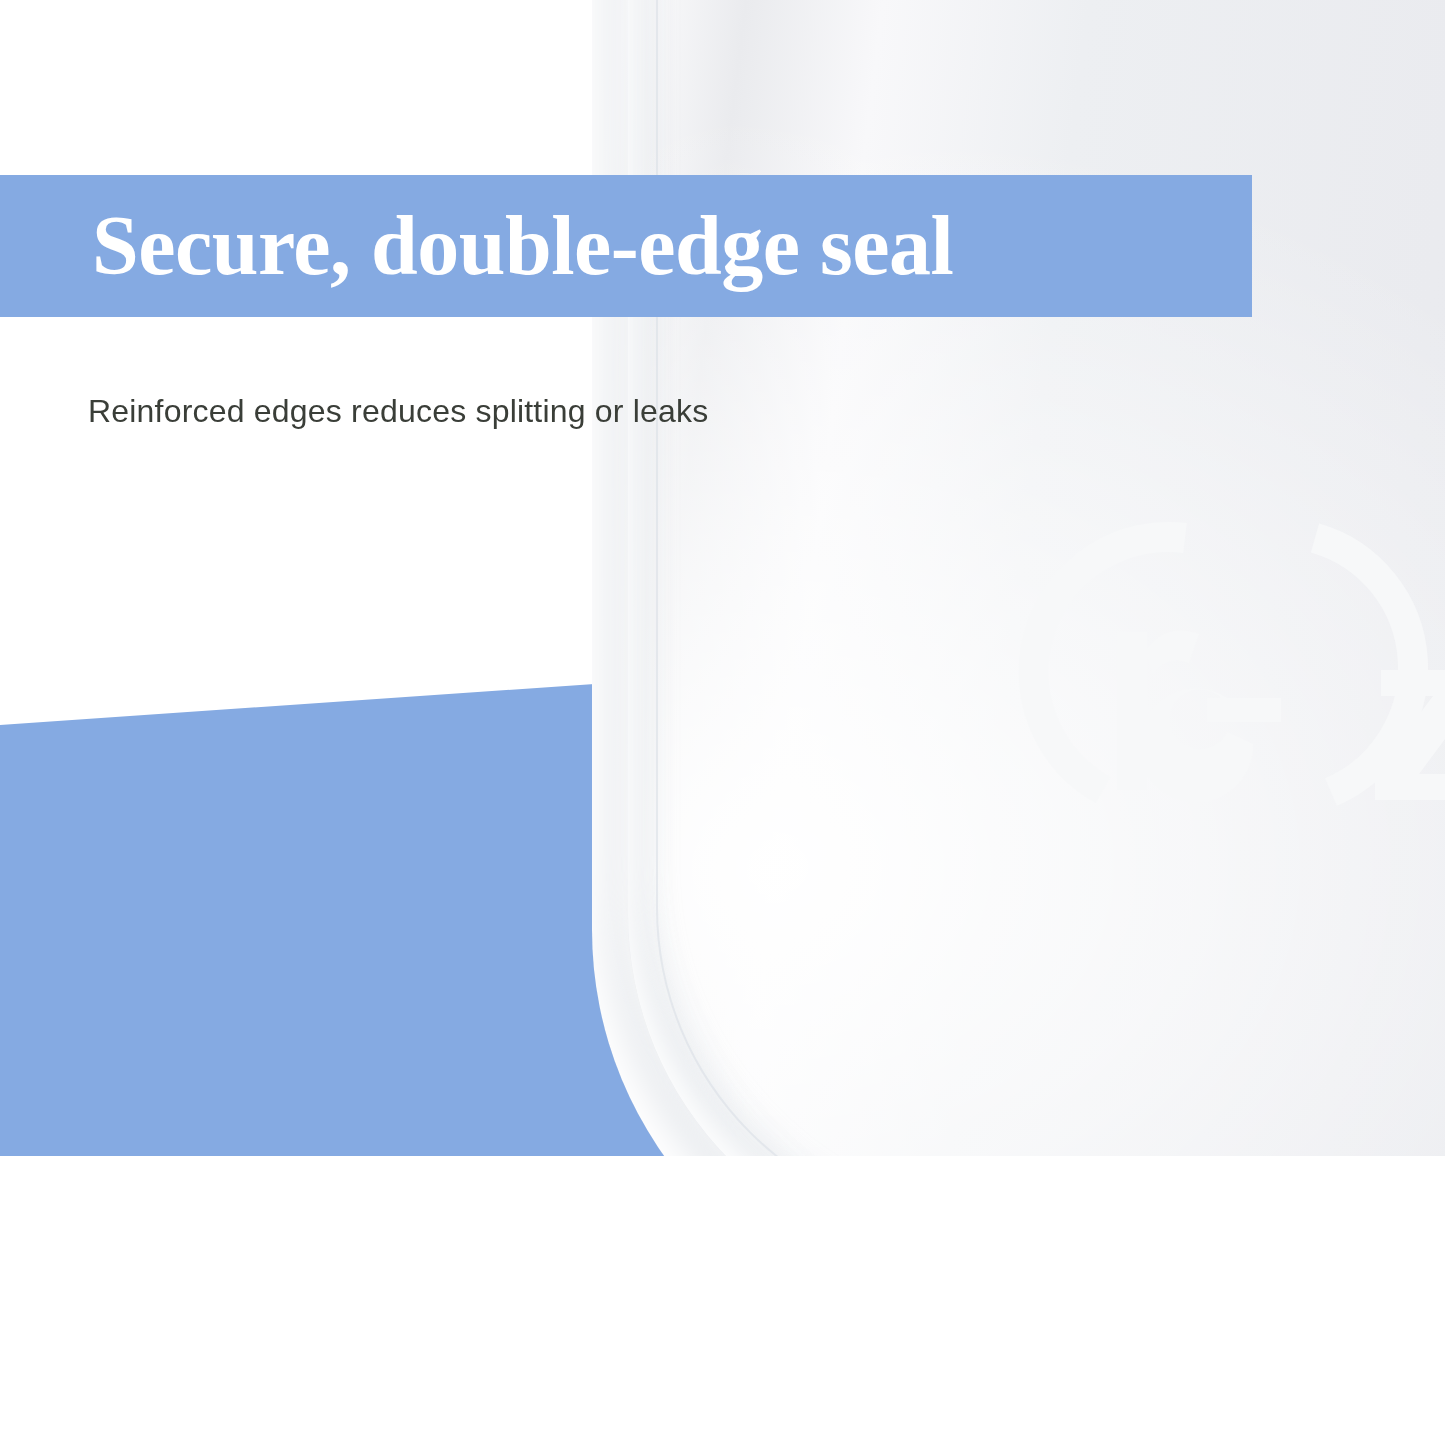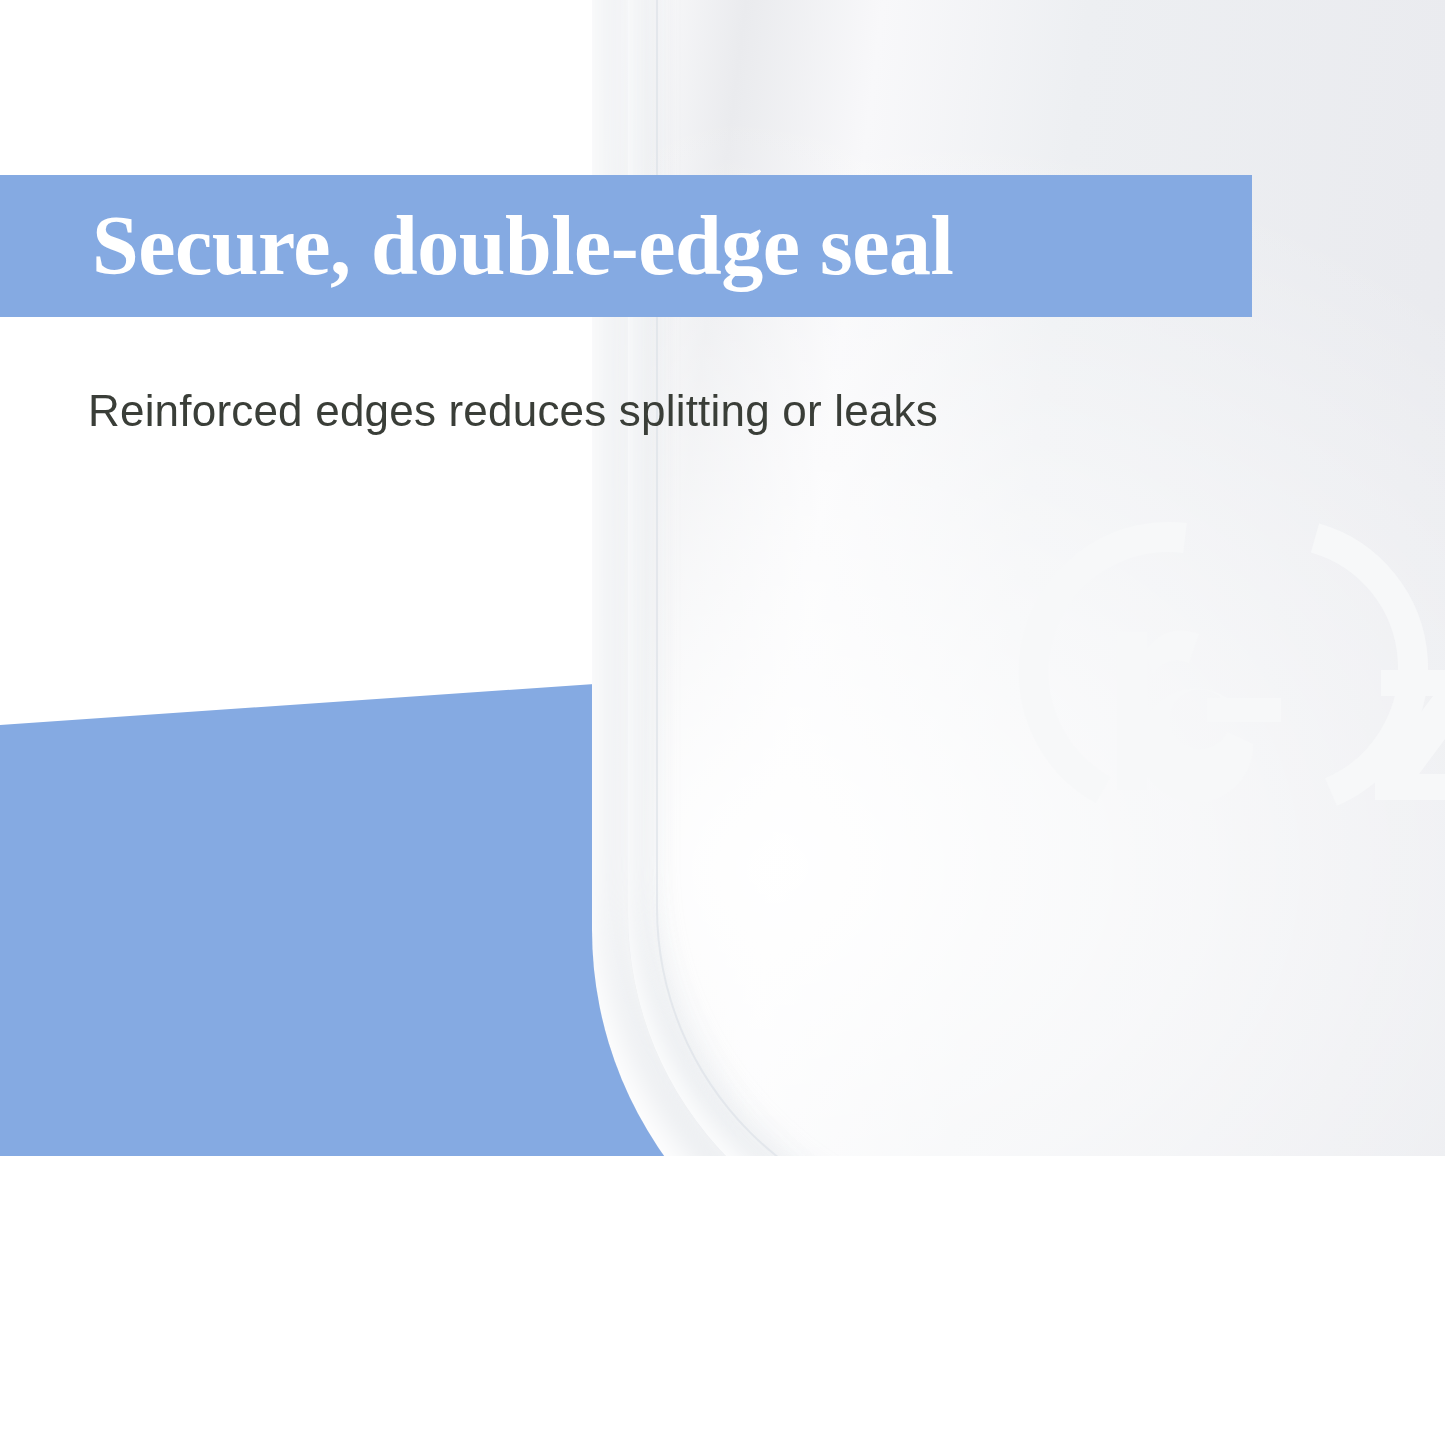--- a/index.html
+++ b/index.html
@@ -212,21 +212,21 @@
 
   
   .body-copy {
     position: absolute;
     left: 88px;
     top: 372px;
     width: 1100px;
   }
   .body-line {
     font-family: "Liberation Sans", sans-serif;
-    font-size: 44px;
+    font-size: 32px;
     line-height: 78px;
     color: #3A3E38;
     white-space: nowrap;
     letter-spacing: 0.2px;
   }
 
   
   .logo {
     position: absolute;
     left: 40px;

